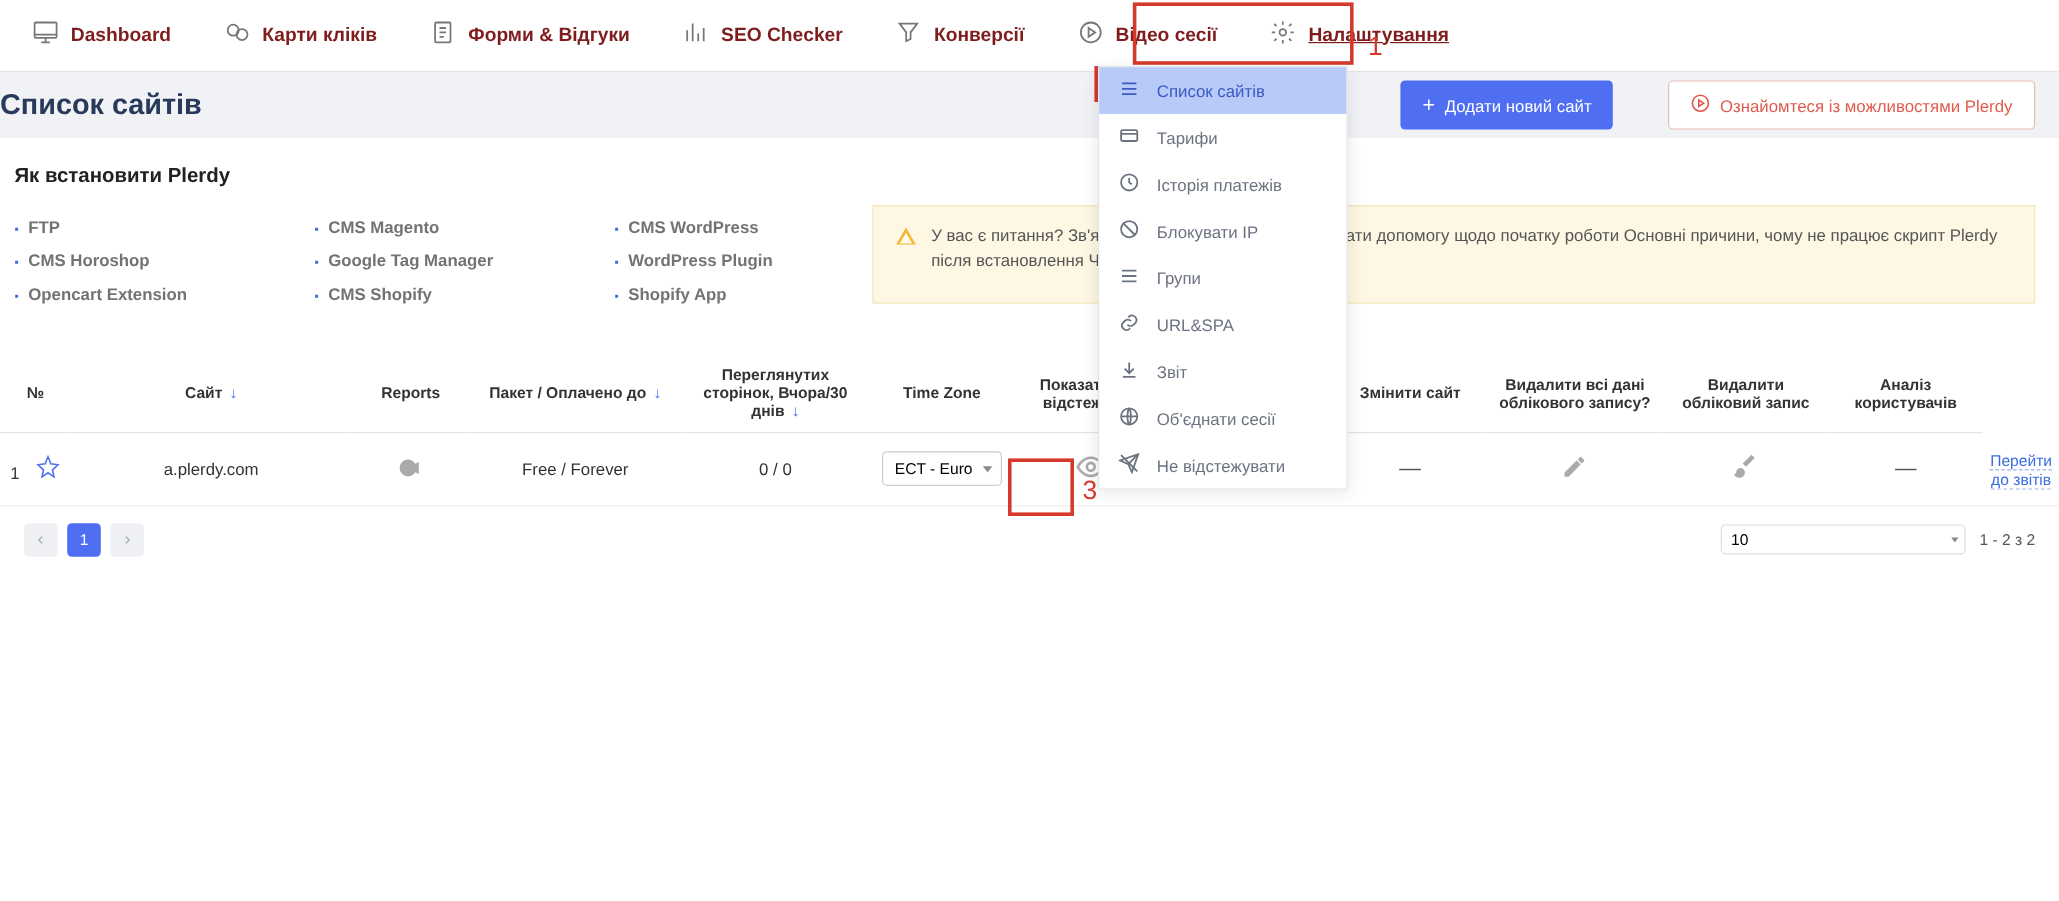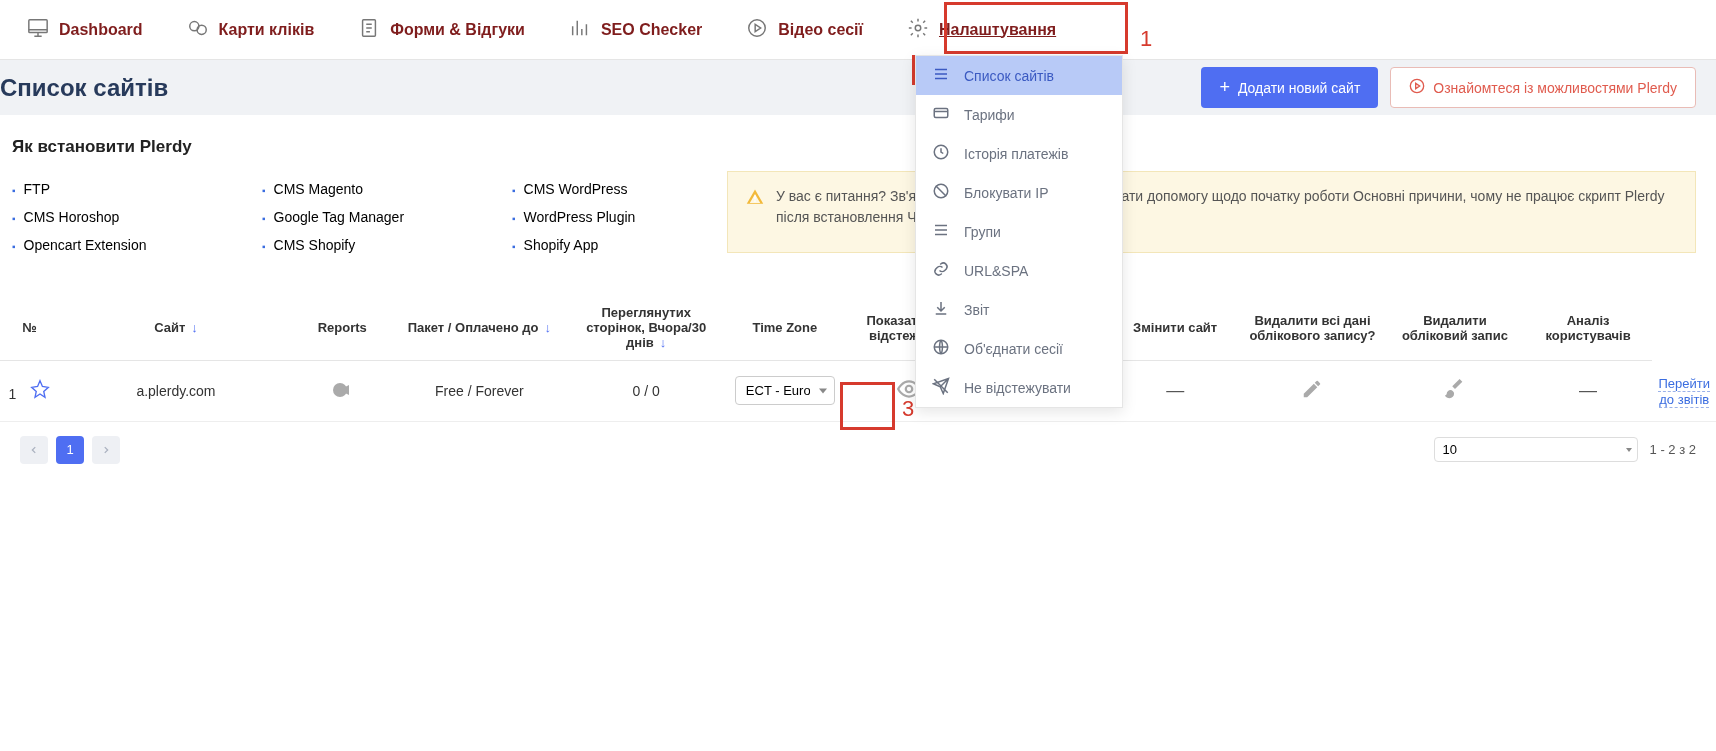--- a/index.html
+++ b/index.html
@@ -12,29 +12,29 @@
   .topnav-item .ic { color: #777; }
 
   .annot { position: absolute; border: 3px solid #d63a2d; pointer-events: none; }
   .annot-label { position: absolute; font-size: 22px; font-weight: 400; color: #d63a2d; pointer-events: none; }
 
   
   .headerbar { background: #f0f2f5; height: 55px; display: flex; align-items: center; justify-content: space-between; padding: 0 20px 0 0; }
   .page-title { font-size: 24px; font-weight: 700; color: #273a5b; padding-left: 0; }
   .header-actions { display: flex; gap: 12px; }
   .btn-primary { background: #4f6ef2; color: #fff; border: none; border-radius: 4px; padding: 10px 18px; font-size: 14px; font-weight: 500; cursor: pointer; display: flex; align-items: center; gap: 8px; }
-  .btn-outline { background: #fff; color: #e05b4e; border: 1px solid #e9bcb6; border-radius: 4px; padding: 10px 18px; font-size: 14px; cursor: pointer; display: flex; align-items: center; gap: 8px; }
+  .btn-outline { background: #fff; color: #e05b4e; border: 1px solid #e9bcb6; border-radius: 4px; padding: 10px 18px; font-size: 14px; cursor: pointer; display: flex; align-items: center; gap: 8px; margin-left: 34px; }
 
   
   .install-panel { background: #fff; padding: 22px 0 22px 12px; display: flex; gap: 15px; }
   .install-left { flex: 1; }
   .install-left h3 { font-size: 17px; font-weight: 700; color: #222; margin-bottom: 24px; }
   .link-cols { display: flex; gap: 40px; }
   .link-col { display: flex; flex-direction: column; gap: 12px; min-width: 210px; }
-  .link-col a { color: #000000; text-decoration: none; font-size: 14px; }
+  .link-col a { color: #737373; text-decoration: none; font-size: 14px; font-weight: bold; }
   .link-col a::before { content: "▪"; color: #3b6de0; margin-right: 8px; font-size: 10px; }
   .notice { background: #fdf7e3; border: 1px solid #f3e6b9; padding: 14px 18px; display: flex; gap: 12px; font-size: 14px; color: #555; line-height: 1.5; margin-top: 34px; flex: 1; margin-right: 20px; align-items: flex-start; }
   .notice svg { flex-shrink: 0; margin-top: 2px; width: 18px; height: 18px; }
 
   
   .tablewrap { margin-top: 20px; }
   table { width: 100%; border-collapse: collapse; }
   thead th { background: #fff; font-size: 13px; font-weight: 600; color: #333; padding: 10px 6px; text-align: center; border-bottom: 1px solid #e5e5e5; vertical-align: middle; }
   thead th .sort { color: #4f6ef2; margin-left: 6px; }
   tbody td { padding: 14px 6px; text-align: center; font-size: 14px; color: #333; border-bottom: 1px solid #eee; vertical-align: middle; }
@@ -96,20 +96,28 @@
     </span>
     <span>Форми &amp; Відгуки</span>
   </div>
   <div class="topnav-item">
     <span class="ic">
       <svg viewBox="0 0 24 24" fill="none" stroke="currentColor" stroke-width="1.6">
           <path d="M4 20V10M9 20V4M14 20v-7M19 20V8"></path>
         </svg>
     </span>
     <span>SEO Checker</span>
+  </div>
+  <div class="topnav-item">
+    <span class="ic">
+      <svg viewBox="0 0 24 24" fill="none" stroke="currentColor" stroke-width="1.6">
+          <path d="M4 4h16l-6 8v6l-4 2v-8L4 4z"></path>
+        </svg>
+    </span>
+    <span>Конверсії</span>
   </div>
   <div class="topnav-item">
     <span class="ic">
       <svg viewBox="0 0 24 24" fill="none" stroke="currentColor" stroke-width="1.6">
           <circle cx="12" cy="12" r="9"></circle>
           <path d="M10 8l6 4-6 4V8z"></path>
         </svg>
     </span>
     <span>Відео сесії</span>
   </div>

